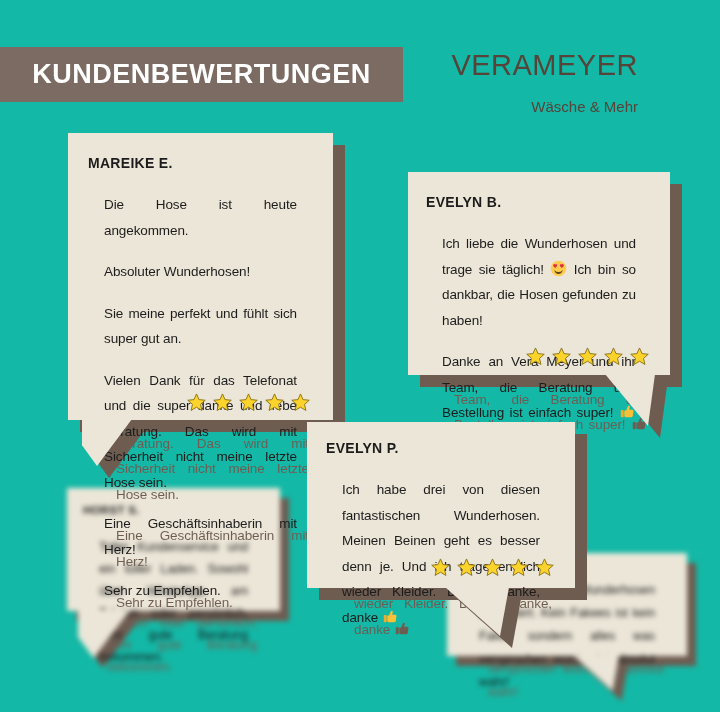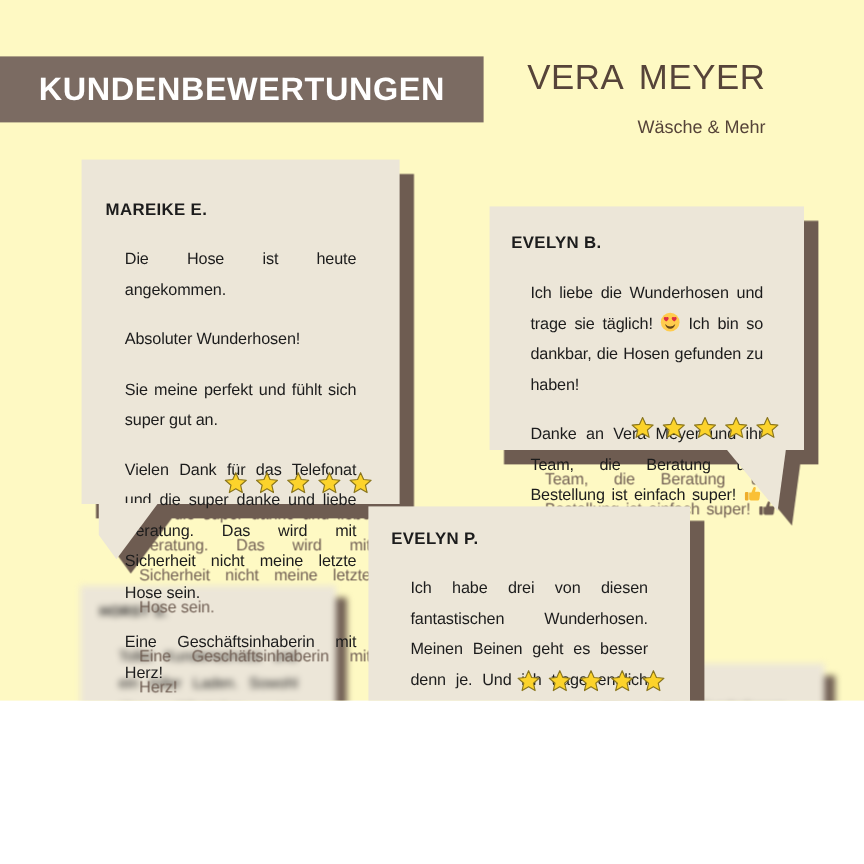--- a/index.html
+++ b/index.html
@@ -1,36 +1,36 @@
 <!DOCTYPE html>
 <html><head>
 <meta charset="utf-8">
 <style>
   html,body{margin:0;padding:0;background:#fff;}
   body{font-family:"Liberation Sans","DejaVu Sans",sans-serif;}
-  #canvas{position:relative;width:720px;height:584px;background:#fef9c3;overflow:hidden;}
+  #canvas{position:relative;width:720px;height:712px;background:#14b8a6;overflow:hidden;}
 
   
   .banner{position:absolute;left:0;top:47px;width:403px;height:55px;background:#7b6b62;
           display:flex;align-items:center;justify-content:center;}
   .banner-title{color:#ffffff;font-size:27px;font-weight:700;letter-spacing:.5px;white-space:nowrap;}
 
   
   .brand{position:absolute;top:50px;right:82px;text-align:right;color:#564439;}
   .brand-name{font-size:29px;letter-spacing:.5px;line-height:30px;white-space:nowrap;}
   .brand-name .bold{font-weight:400;}
-  .brand-name .light{font-weight:400;margin-left:12px;}
+  .brand-name .light{font-weight:400;}
   .brand-tagline{font-size:15px;margin-top:18px;}
 
   
   .bubble{position:absolute;background:#ece6d8;filter:drop-shadow(12px 12px 0 #6e5c51);z-index:2;}
   .bubble .tail{position:absolute;background:#ece6d8;}
   .tail-left{clip-path:polygon(0 0,100% 0,30% 100%,0 56%);}
   .tail-right{clip-path:polygon(0 0,100% 0,86% 100%);}
-  .content{padding:21px 20px 0 20px;}
+  .content{padding:10px 20px 0 20px;}
   .reviewer{font-weight:700;font-size:14px;letter-spacing:.3px;color:#1c1c1c;line-height:25px;margin:8px 0 2px;}
   .par{margin:16px;text-align:justify;font-size:13.5px;line-height:25.5px;color:#1c1c1c;letter-spacing:-.1px;}
   .stars{position:absolute;display:flex;gap:5px;}
   .star{width:21px;height:21px;display:inline-block;}
   .star svg{display:block;}
   .emoji{display:inline-block;width:17px;height:17px;vertical-align:-3px;}
 
   
   .b-mareike{left:68px;top:133px;width:265px;height:287px;}
   .b-mareike .tail{left:14px;top:286px;width:50px;height:47px;}

